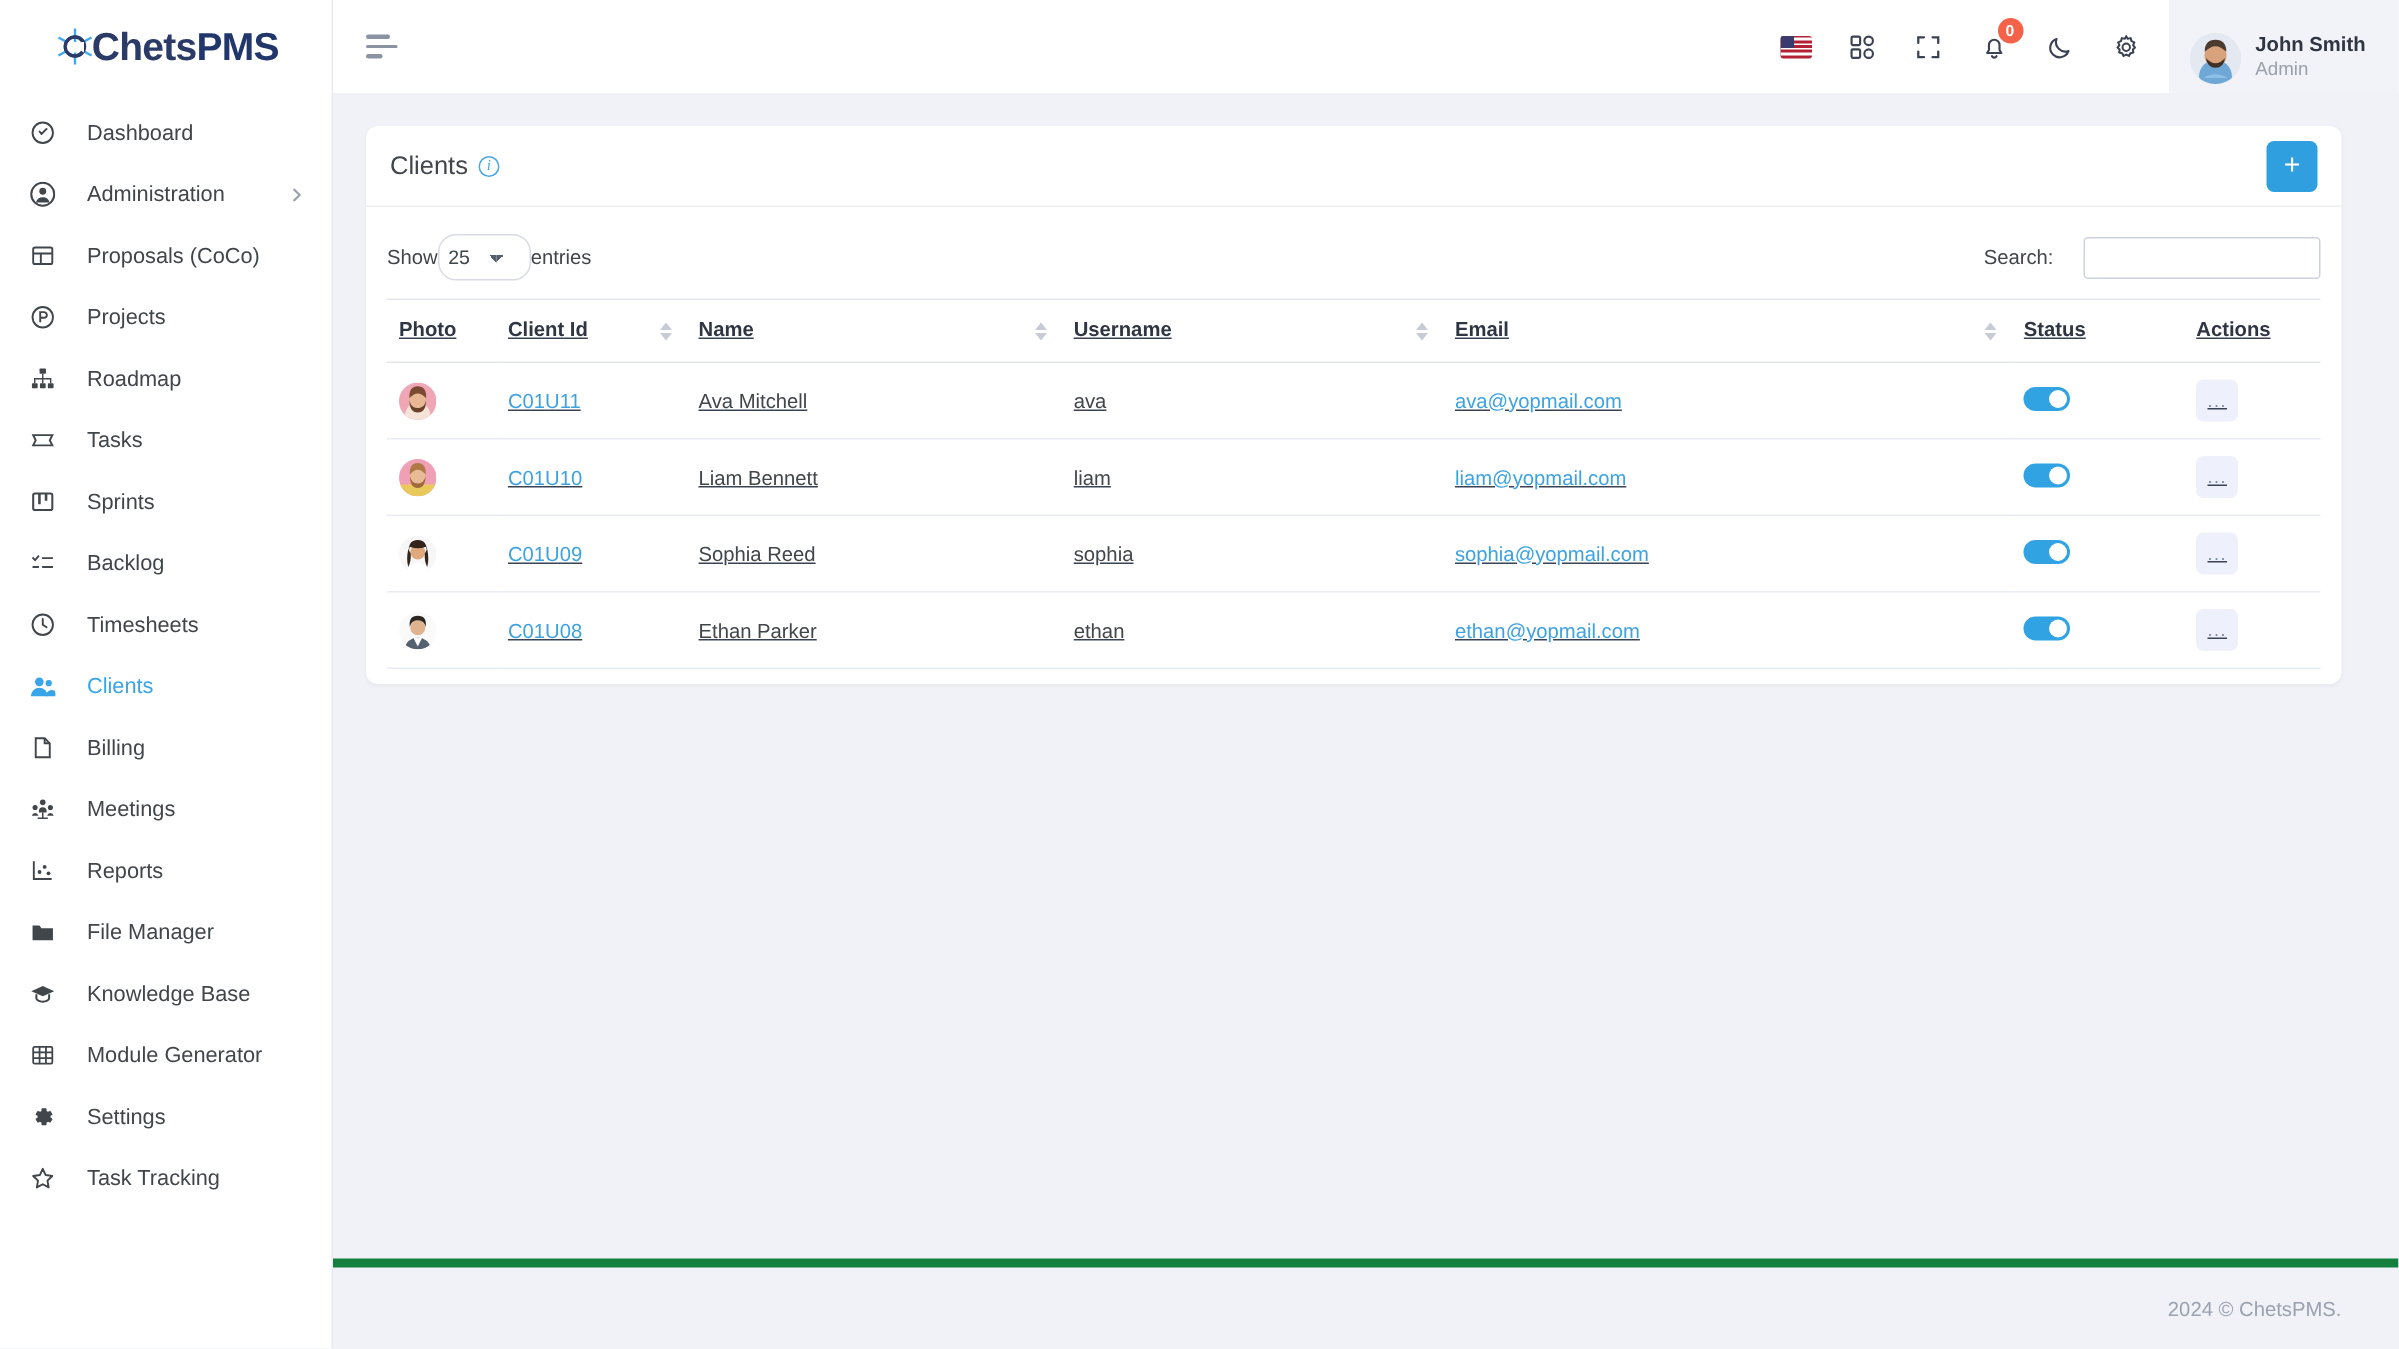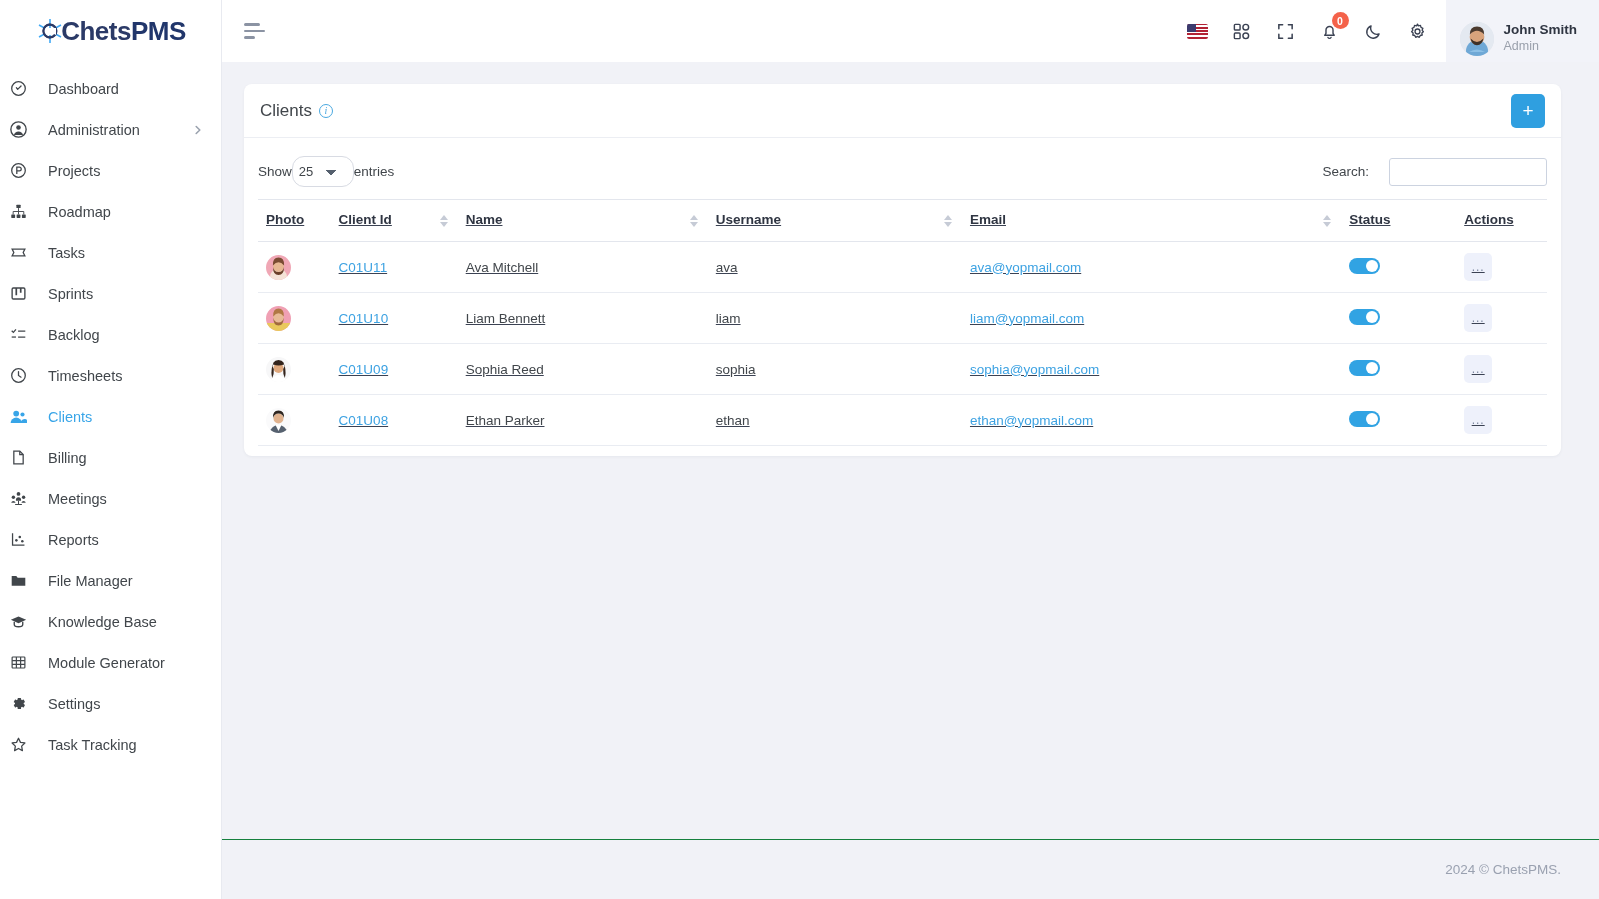--- a/index.html
+++ b/index.html
@@ -27,21 +27,21 @@
   .brand-logo { display: flex; align-items: center; gap: 2px; }
   .brand-mark { width: 30px; height: 30px; margin-right: -6px; position: relative; }
   .brand-text {
     font-size: 26px; font-weight: 600; letter-spacing: -0.5px;
     color: #2b3a67;
   }
   .brand-text .pms { color: #21366b; }
   .nav { padding-top: 6px; }
   .nav-item {
     display: flex; align-items: center;
-    height: 41px; padding: 0 18px 0 8px;
+    height: 41px; padding: 0 18px 0 18px;
     font-size: 14.5px; color: #41464b;
     cursor: pointer; position: relative;
   }
   .nav-item .ic {
     width: 20px; height: 20px; flex: 0 0 20px;
     margin-right: 20px;
     display: flex; align-items: center; justify-content: center;
     color: #41464b;
   }
   .nav-item.active { color: #38a5e8; }
@@ -201,21 +201,21 @@
   .pg {
     min-width: 30px; height: 30px; padding: 0 9px;
     display: flex; align-items: center; justify-content: center;
     font-size: 13.5px; color: #9aa1b0; cursor: pointer; background: transparent;
     border: none; font-family: "Liberation Sans", sans-serif;
   }
   .pg.cur { background: #31a3e3; color: #fff; border-radius: 3px; min-width: 28px; }
 
   .footer {
     height: 60px; flex: 0 0 60px;
-    background: #f1f2f7; border-top: 1px solid #15803d;
+    background: #f1f2f7; border-top: 6px solid #15803d;
     display: flex; align-items: center; justify-content: flex-end;
     padding-right: 38px;
     font-size: 13.5px; color: #9aa1b0;
   }
 </style>
 </head>
 <body>
 
 <div class="app">
 
@@ -259,20 +259,30 @@
             </svg>
         </span>
         <span>Administration</span>
         <span class="chev">
           <svg width="10" height="10" viewBox="0 0 10 10" fill="none" stroke="currentColor" stroke-width="1.6">
               <path d="M3.2 1.5 L6.8 5 L3.2 8.5" stroke-linecap="round" stroke-linejoin="round"></path>
             </svg>
         </span>
       </div>
 
+      <div class="nav-item">
+        <span class="ic">
+          <svg width="17" height="17" viewBox="0 0 20 20" fill="none" stroke="currentColor" stroke-width="1.5">
+              <rect x="2.5" y="3.5" width="15" height="13" rx="1.5"></rect>
+              <path d="M2.5 8.2 H17.5"></path>
+              <path d="M8.5 8.2 V16.5"></path>
+            </svg>
+        </span>
+        <span>Proposals (CoCo)</span>
+      </div>
 
       <div class="nav-item">
         <span class="ic">
           <svg width="17" height="17" viewBox="0 0 20 20" fill="none" stroke="currentColor" stroke-width="1.5">
               <circle cx="10" cy="10" r="8"></circle>
               <path d="M8 14 V6 h3 a2.2 2.2 0 0 1 0 4.4 H8"></path>
             </svg>
         </span>
         <span>Projects</span>
       </div>

